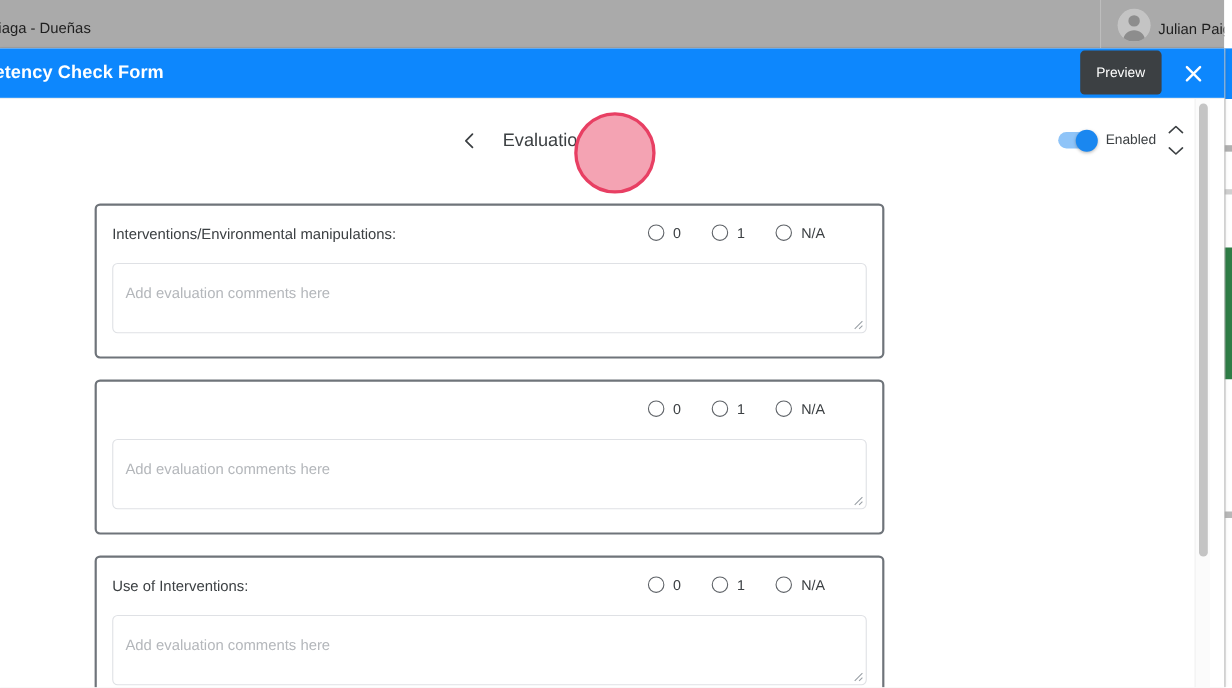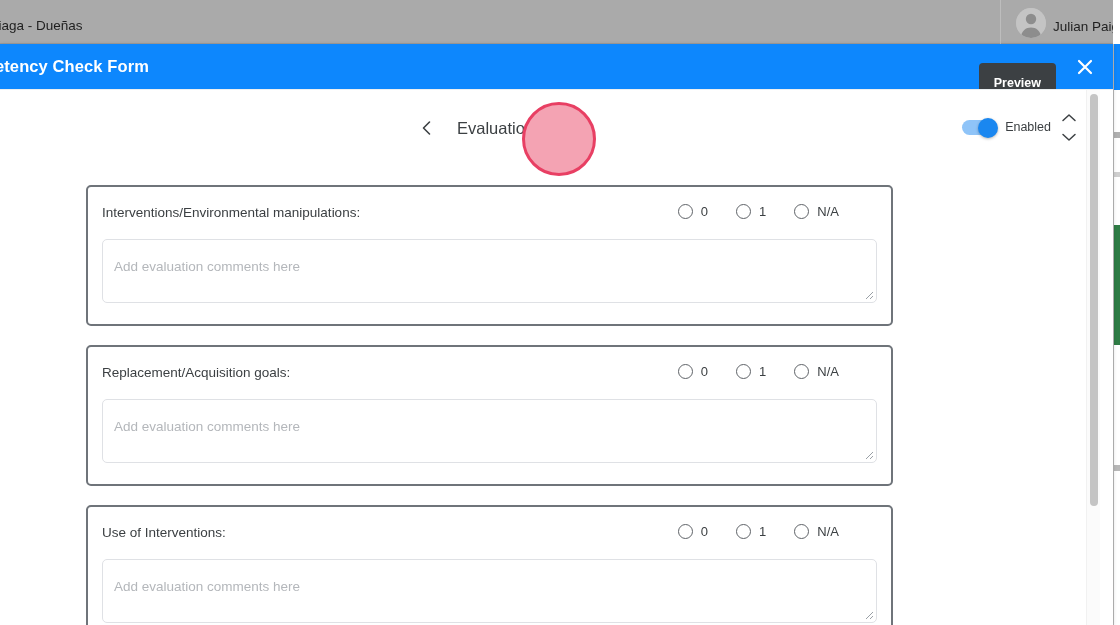--- a/index.html
+++ b/index.html
@@ -102,27 +102,27 @@
     top: 13px;
     font-size: 16.5px;
     font-weight: bold;
     color: #ffffff;
     white-space: nowrap;
     letter-spacing: .1px;
   }
   .preview-btn {
     position: absolute;
     right: 57px;
-    top: 19px;
+    top: 2px;
     height: 40px;
     padding: 0 15px;
     background: #3c4043;
     color: #ffffff;
     font-size: 12.5px;
-    font-weight: bold;
+    font-weight: normal;
     border: none;
     border-radius: 4px;
     line-height: 27px;
     cursor: pointer;
     font-family: "Liberation Sans", sans-serif;
   }
   .close-btn {
     position: absolute;
     right: 15px;
     top: 10px;
@@ -215,21 +215,21 @@
     gap: 7px;
   }
   .stepper div { cursor: pointer; }
   .stepper svg { display: block; }
 
   
   .cards { position: relative; padding: 0 0 0 0; }
   .card {
     position: relative;
     margin: 0 auto 19px auto;
-    width: 807px;
+    width: 718px;
     margin-left: 86px;
     border: 2px solid #6f747a;
     border-radius: 5px;
     background: #ffffff;
     padding: 18px 14px 21px 14px;
   }
   .card-head {
     position: relative;
     height: 26px;
   }
@@ -434,21 +434,20 @@
             <div class="resize-grip">
               <svg width="12" height="12" viewBox="0 0 12 12">
                 <path d="M11 4 L4 11 M11 8 L8 11" stroke="#9aa0a6" stroke-width="1" fill="none"></path>
               </svg>
             </div>
           </div>
         </div>
 
         <div class="card">
           <div class="card-head">
-            <div class="card-label">Replacement/Acquisition goals:</div>
             <div class="radios">
               <div class="radio-opt">
                 <span class="radio-circle"></span>
                 <span class="radio-text">0</span>
               </div>
               <div class="radio-opt">
                 <span class="radio-circle"></span>
                 <span class="radio-text">1</span>
               </div>
               <div class="radio-opt">

